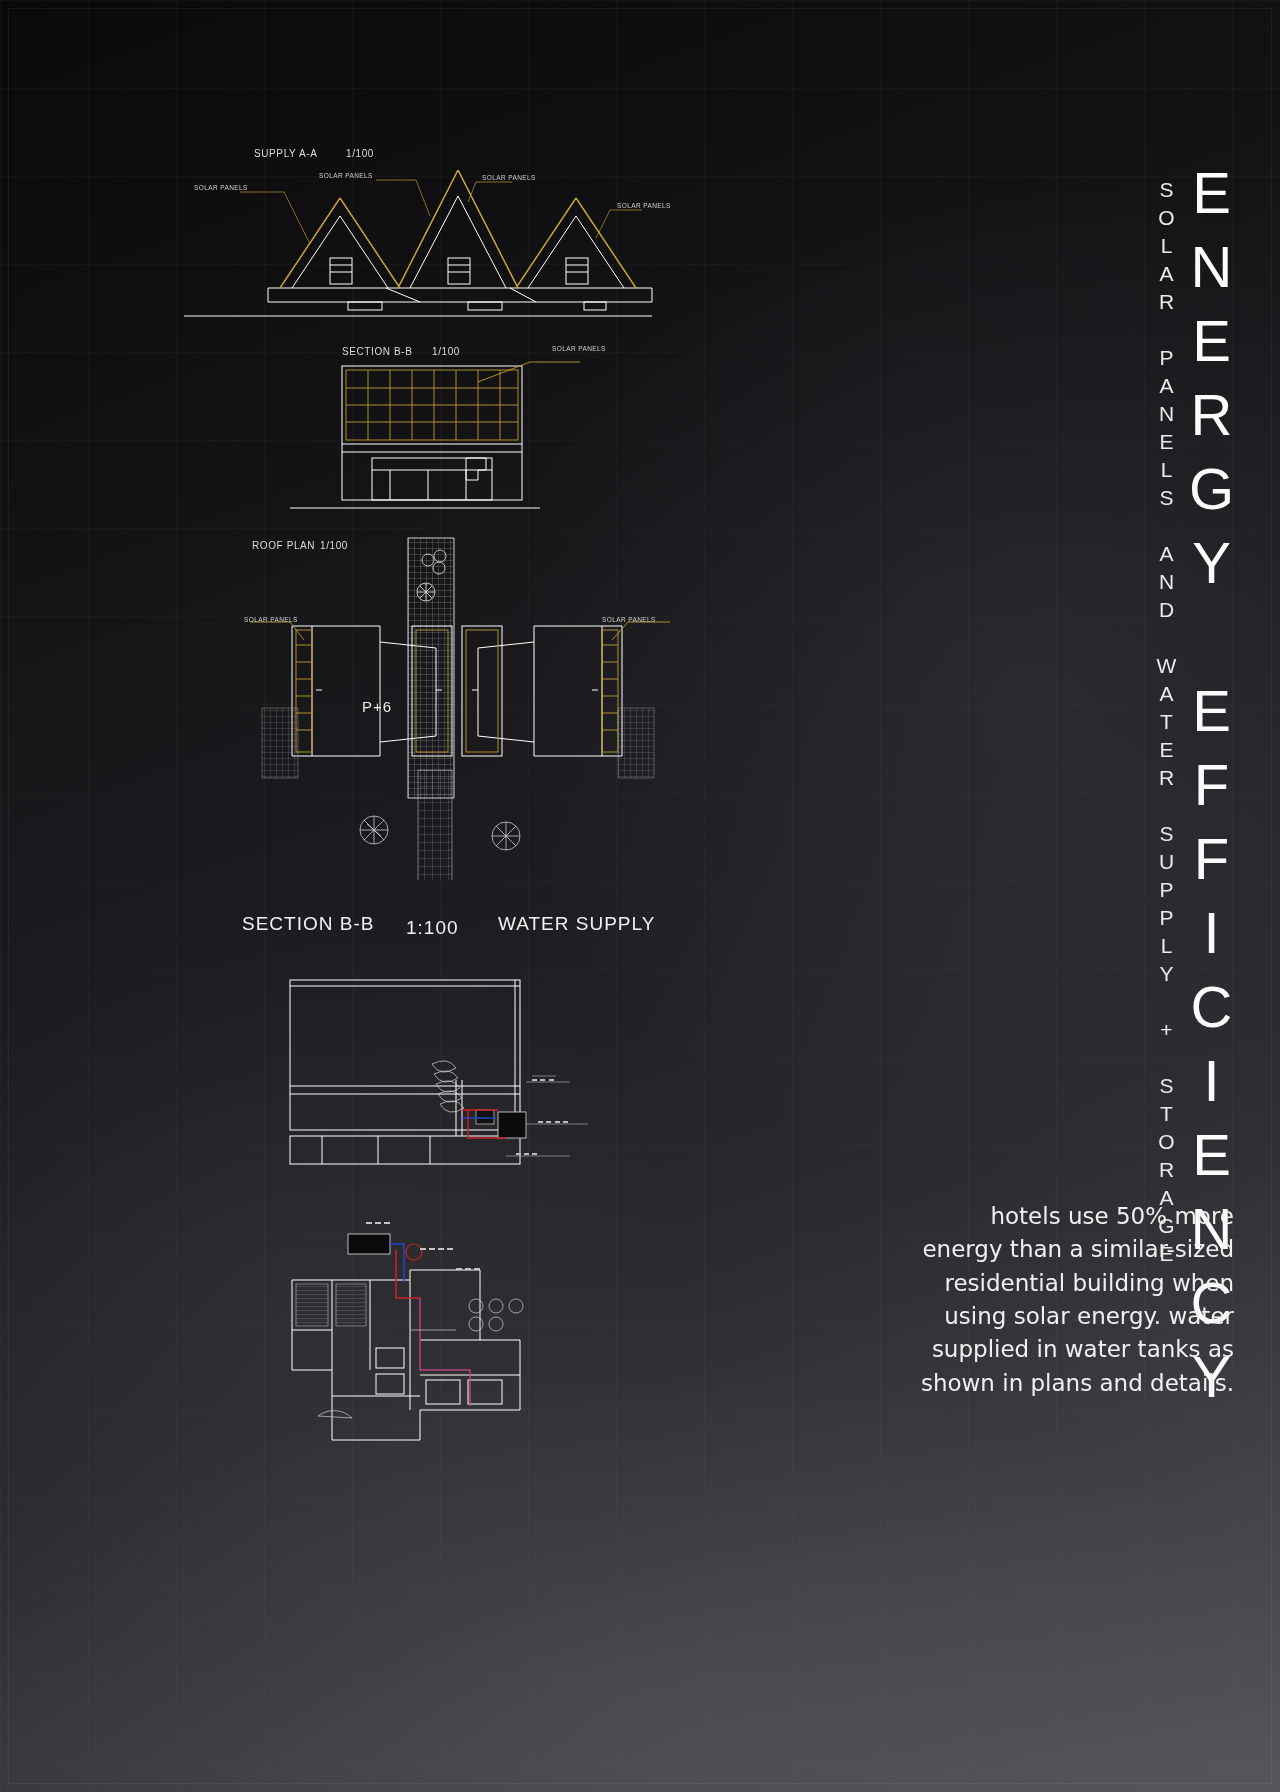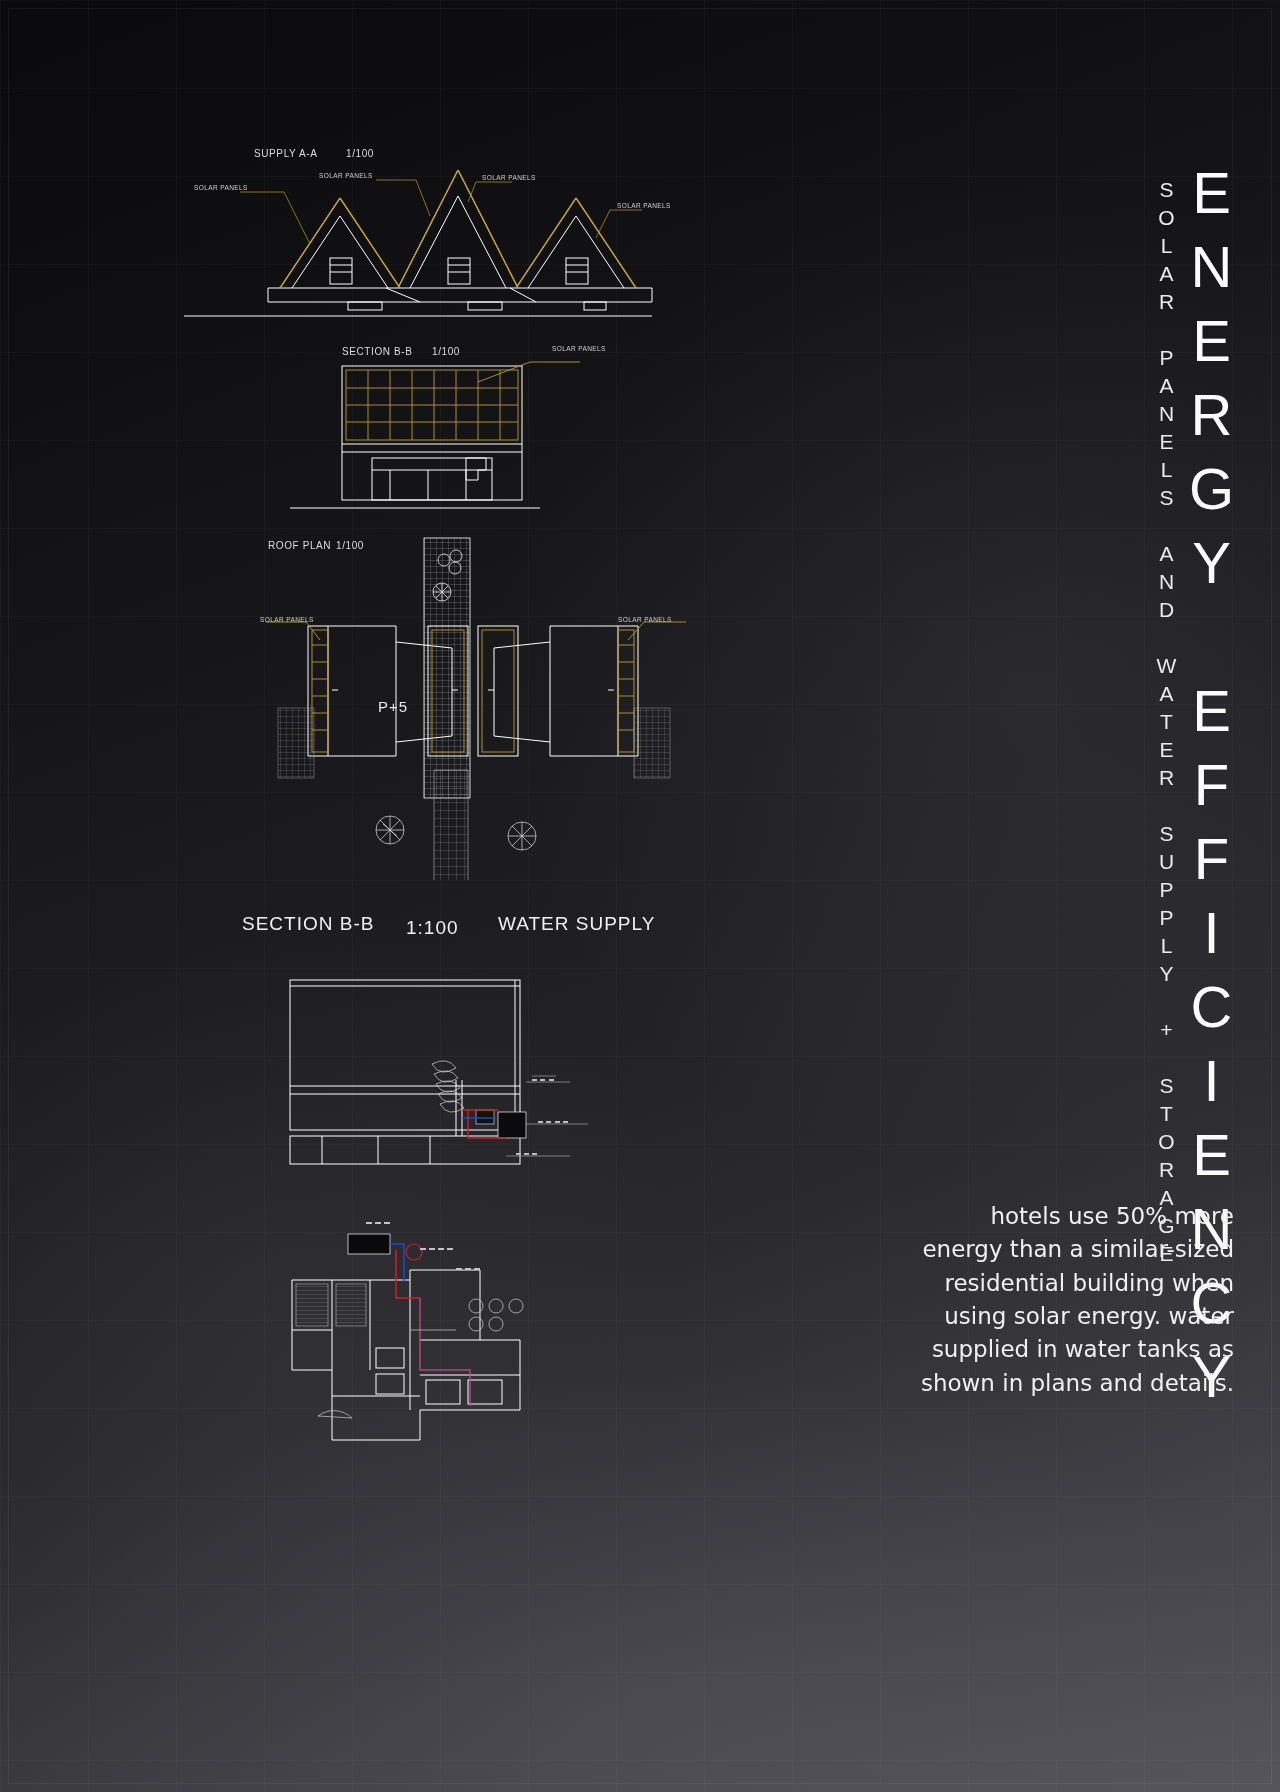--- a/index.html
+++ b/index.html
@@ -232,21 +232,21 @@
         <line x1="220" y1="30" x2="220" y2="100"></line>
 
         <path d="M198 42 L250 22 L300 22"></path>
       </g>
     </svg>
     <div class="dwg-label" style="left:62px; top:6px;">SECTION B-B</div>
     <div class="dwg-label" style="left:152px; top:6px;">1/100</div>
     <div class="lead-label" style="left:272px; top:5px;">SOLAR PANELS</div>
   </div>
 
-  <div class="dwg" style="left:256px; top:530px; width:440px; height:350px;">
+  <div class="dwg" style="left:240px; top:530px; width:440px; height:350px;">
     <svg width="440" height="350" viewBox="0 0 440 350">
 
       <defs>
         <pattern id="hatchGrid" width="6" height="6" patternUnits="userSpaceOnUse">
           <path d="M0 0 H6 M0 0 V6" stroke="#cfcfcf" stroke-width="0.4" fill="none"></path>
         </pattern>
         <pattern id="hatchGrid2" width="8" height="8" patternUnits="userSpaceOnUse">
           <path d="M0 0 H8 M0 0 V8" stroke="#bdbdbd" stroke-width="0.45" fill="none"></path>
         </pattern>
       </defs>
@@ -311,21 +311,21 @@
         <circle cx="134" cy="300" r="14"></circle>
         <path d="M134 286 L134 314 M120 300 L148 300 M124 290 L144 310 M144 290 L124 310 M127 294 L141 306"></path>
         <circle cx="266" cy="306" r="14"></circle>
         <path d="M266 292 L266 320 M252 306 L280 306 M256 296 L276 316 M276 296 L256 316"></path>
       </g>
     </svg>
     <div class="dwg-label" style="left:12px; top:10px;">ROOF PLAN</div>
     <div class="dwg-label" style="left:80px; top:10px;">1/100</div>
     <div class="lead-label" style="left:4px; top:86px;">SOLAR PANELS</div>
     <div class="lead-label" style="left:362px; top:86px;">SOLAR PANELS</div>
-    <div class="panel-text" style="left:122px; top:168px;">P+5</div>
+    <div class="panel-text" style="left:122px; top:168px;">P+6</div>
   </div>
 
   <div class="dwg" style="left:236px; top:905px; width:680px; height:40px;">
     <div class="dwg-label big" style="left:6px; top:8px;">SECTION B-B</div>
     <div class="dwg-label big" style="left:170px; top:12px;">1:100</div>
     <div class="dwg-label big" style="left:262px; top:8px;text-align:right;">WATER SUPPLY</div>
   </div>
 
   <div class="dwg" style="left:270px; top:960px; width:380px; height:260px;">
     <svg width="380" height="260" viewBox="0 0 380 260">

